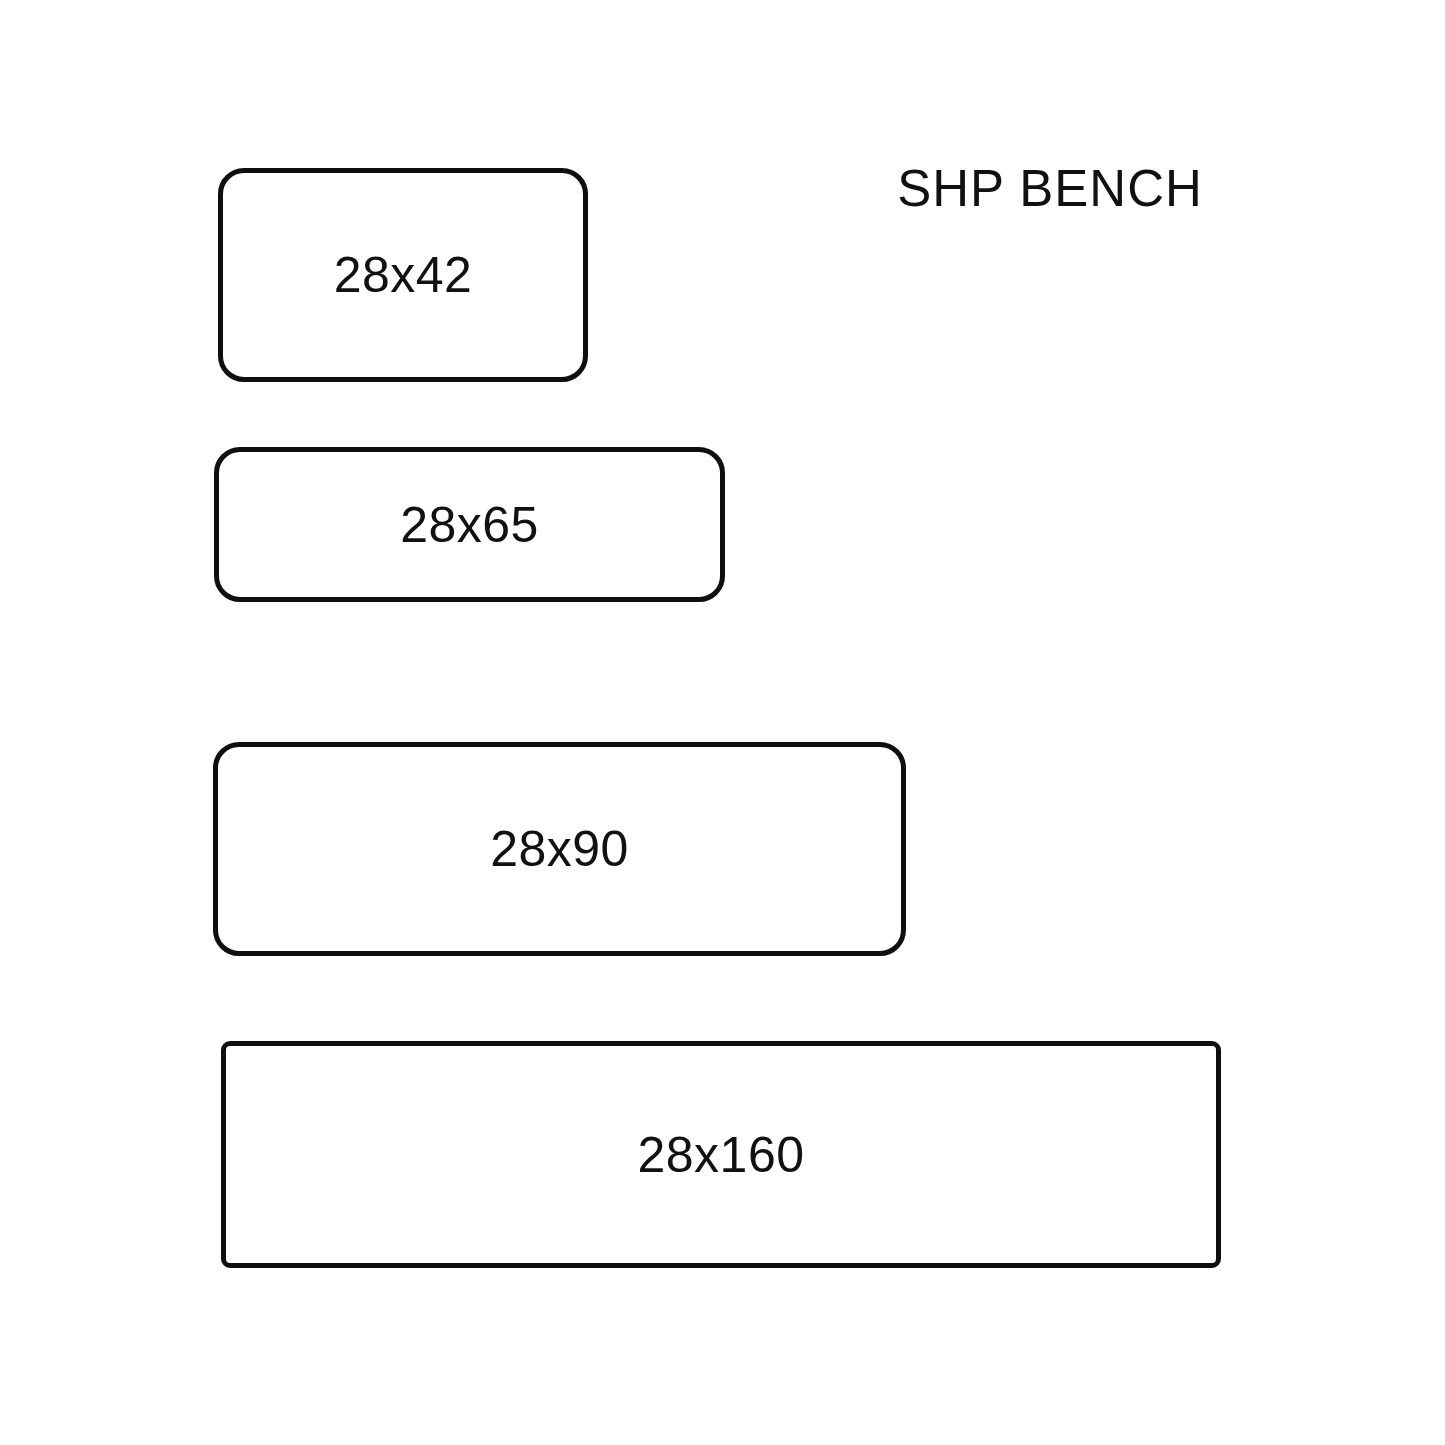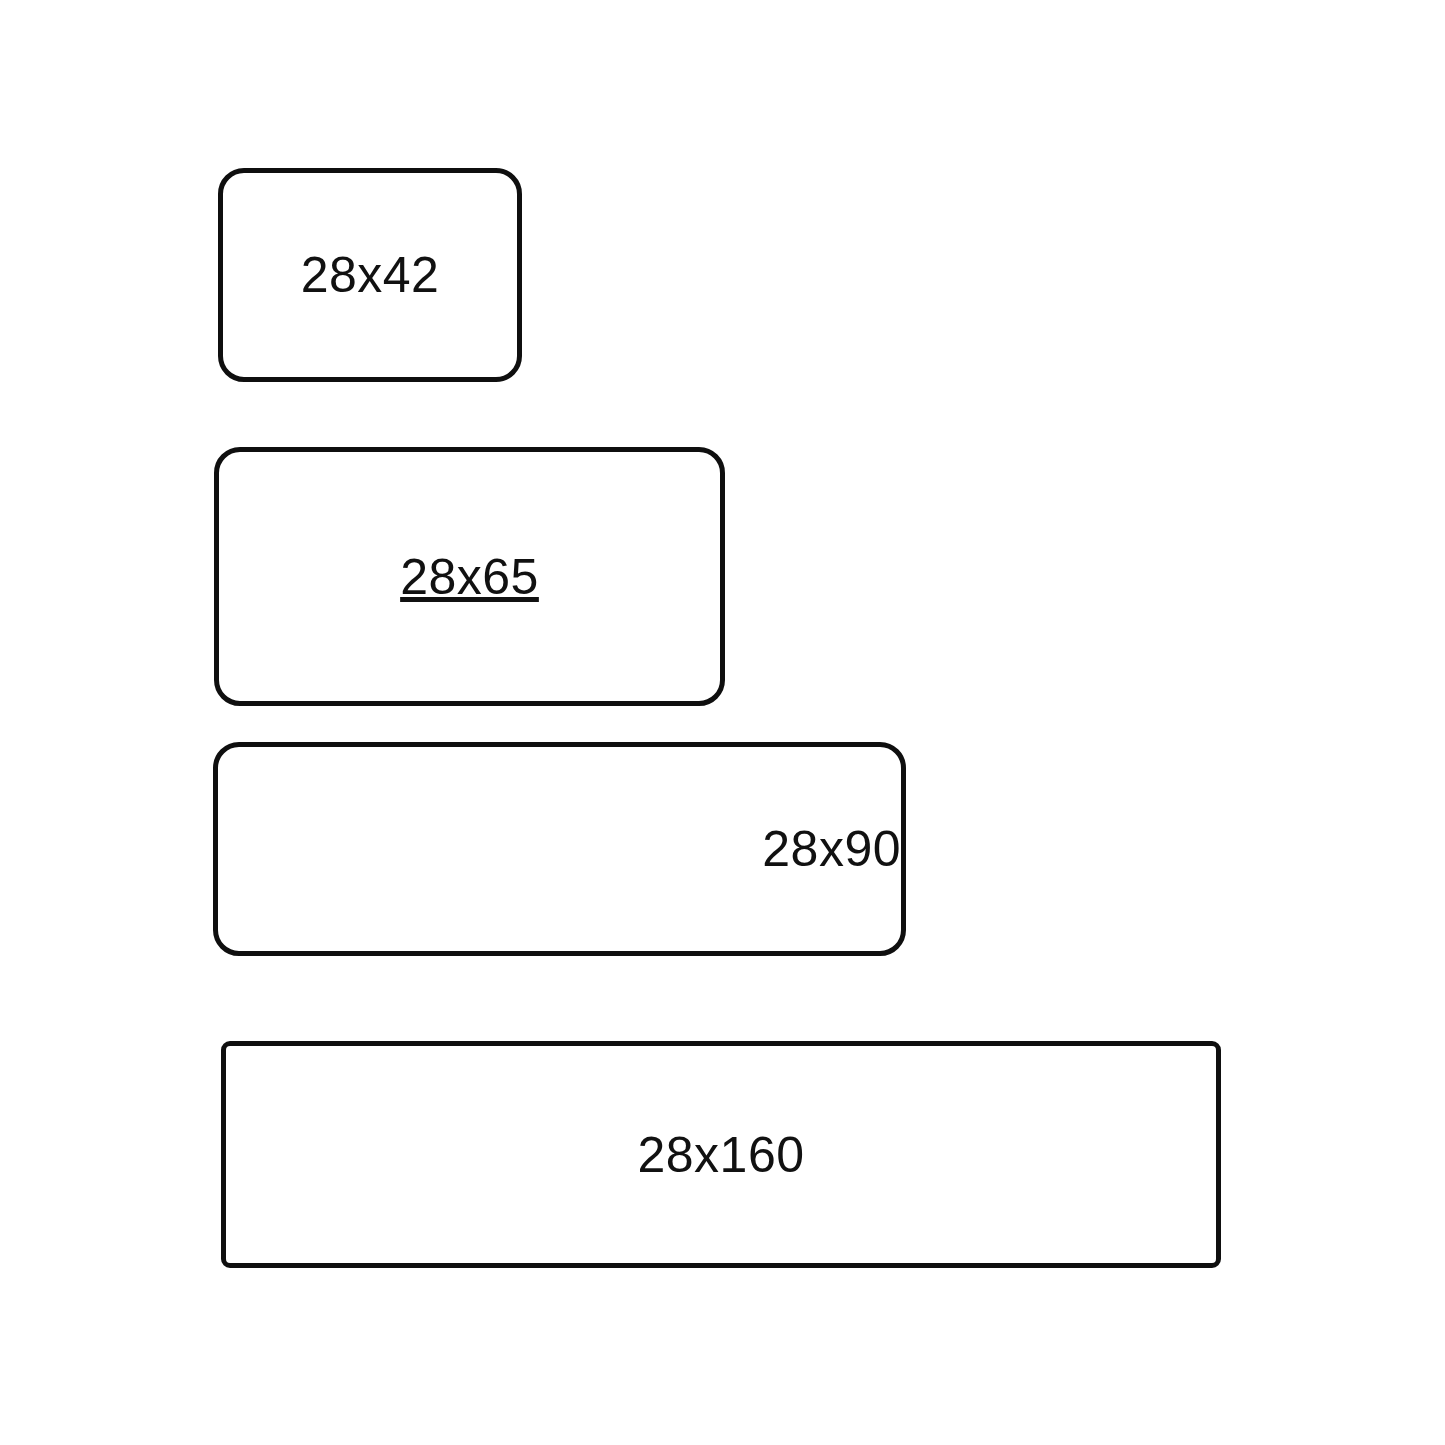--- a/index.html
+++ b/index.html
@@ -37,31 +37,32 @@
     display: flex;
     align-items: center;
     justify-content: center;
   }
   .board-label {
     font-family: "Liberation Sans", "DejaVu Sans", sans-serif;
     font-size: 50px;
     color: #111111;
     letter-spacing: 0.5px;
   }
-  .board-1 { left: 218px; top: 168px;  width: 304px;  height: 214px; }
-  .board-2 { left: 214px; top: 447px;  width: 511px;  height: 259px; text-decoration: underline; }
-  .board-3 { left: 213px; top: 742px;  width: 693px;  height: 214px; justify-content: flex-end; }
+  .board-1 { left: 218px; top: 168px;  width: 370px;  height: 214px; }
+  .board-2 { left: 214px; top: 447px;  width: 511px;  height: 155px; }
+  .board-3 { left: 213px; top: 742px;  width: 693px;  height: 214px; }
   .board-4 { left: 221px; top: 1041px; width: 1000px; height: 227px; border-radius: 9px; }
 </style>
 </head>
 <body>
 
 <div class="canvas">
 
   <div class="diagram-title">
+    <div>SHP BENCH</div>
   </div>
 
   <div class="board board-1">
     <span class="board-label">28x42</span>
   </div>
 
   <div class="board board-2">
     <span class="board-label">28x65</span>
   </div>
 

